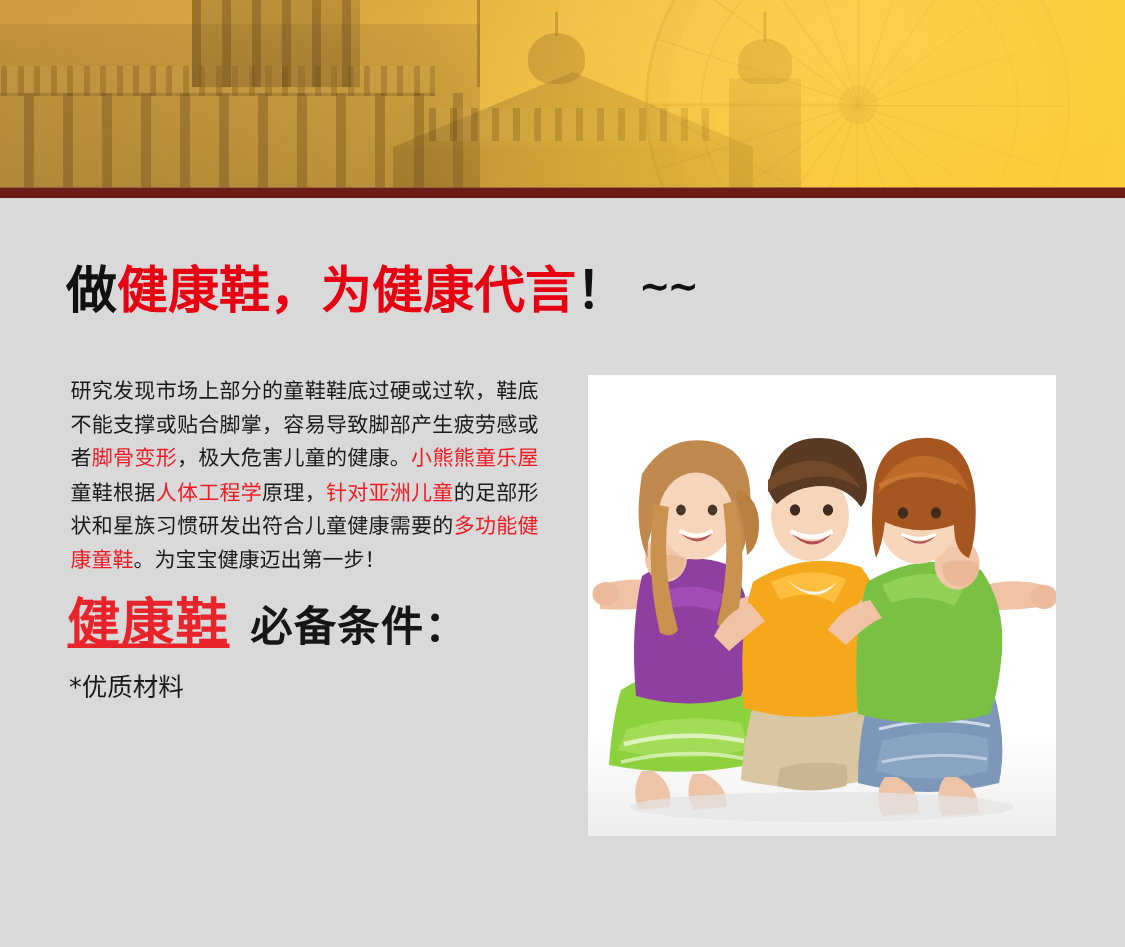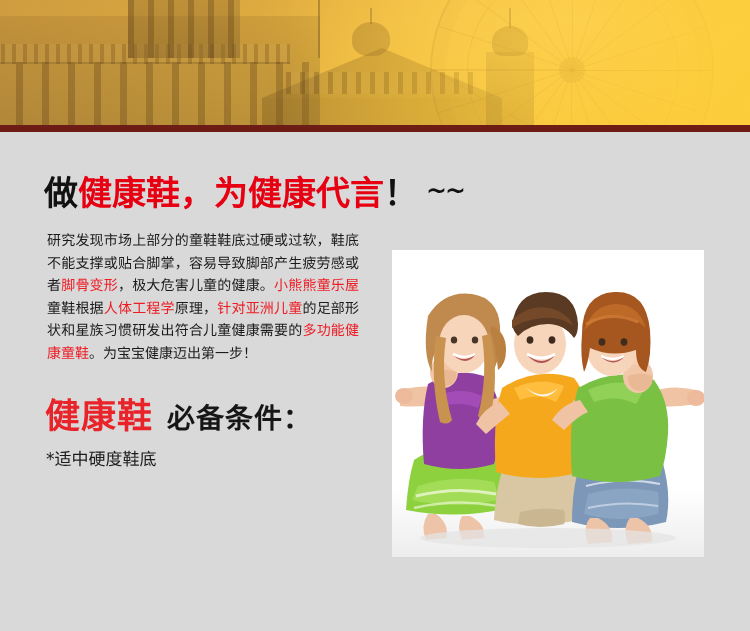--- a/index.html
+++ b/index.html
@@ -210,21 +210,21 @@
     font-size: 25px;
     letter-spacing: -2px;
     padding-left: 8px;
     vertical-align: 6px;
   }
 
   
   .body-copy {
     position: absolute;
     left: 47px;
-    top: 229px;
+    top: 250px;
     width: 312px;
     font-size: 14px;
     line-height: 22.5px;
     color: #1b1b1b;
     text-align: justify;
     text-justify: inter-character;
   }
   .body-copy .r { color: #ee1c25; }
 
   
@@ -233,20 +233,21 @@
     left: 45px;
     top: 396px;
     white-space: nowrap;
     font-weight: bold;
     line-height: 40px;
   }
   .subhead .sh-red {
     color: #e8232a;
     font-size: 35px;
     letter-spacing: 1px;
+    text-decoration: underline;
   }
   .subhead .sh-black {
     color: #161616;
     font-size: 28px;
     padding-left: 14px;
     letter-spacing: 1px;
     font-family: Liberation Mono, monospace;
   }
 
   
@@ -350,21 +351,21 @@
     <span class="hl-black">做</span><span class="hl-red">健康鞋，为健康代言</span><span class="hl-black">！</span><span class="hl-tilde">~~</span>
   </div>
 
   <div class="body-copy" id="body-copy"><span>研究发现市场上部分的童鞋鞋底过硬或过软，鞋底不能支撑或贴合脚掌，容易导致脚部产生疲劳感或者</span><span class="r">脚骨变形</span><span>，极大危害儿童的健康。</span><span class="r">小熊熊童乐屋</span><span>童鞋根据</span><span class="r">人体工程学</span><span>原理，</span><span class="r">针对亚洲儿童</span><span>的足部形状和星族习惯研发出符合儿童健康需要的</span><span class="r">多功能健康童鞋</span><span>。为宝宝健康迈出第一步！</span></div>
 
   <div class="subhead">
     <span class="sh-red">健康鞋</span><span class="sh-black">必备条件：</span>
   </div>
 
   <ul class="bullets" id="bullet-list">
-      <li>*适中硬度鞋底</li>
+      <li>*优质材料</li>
     </ul>
 
   <div class="photo">
     <div class="photo-bg"></div>
     <svg viewBox="0 0 312 307" width="312" height="307">
       <defs>
         <linearGradient id="floorG" x1="0" y1="0" x2="0" y2="1">
           <stop offset="0%" stop-color="#ffffff"></stop>
           <stop offset="100%" stop-color="#ededed"></stop>
         </linearGradient>

